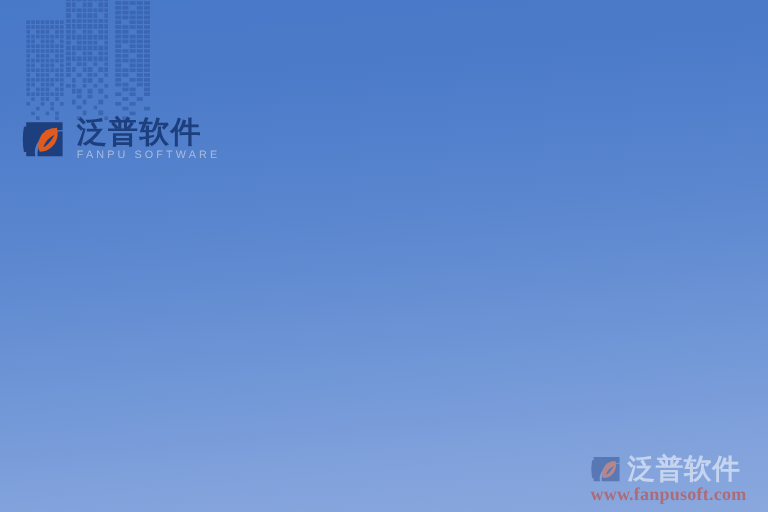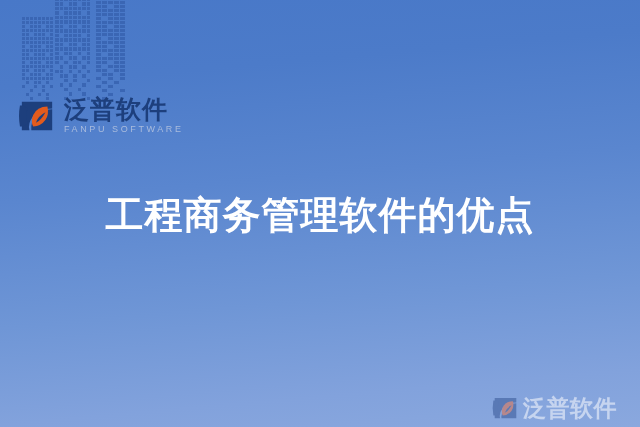--- a/index.html
+++ b/index.html
@@ -650,28 +650,28 @@
       <path d="M2 8 Q0 19 2 30 Q7 31 10 27 Q7 19 10 11 Q7 7 2 8 Z" fill="#1d3f7d"></path>
       <path d="M31 9 Q20 9 16 18 Q13 25 16 30 Q24 30 29 23 Q33 17 31 9 Z" fill="#e25b1e"></path>
       <path d="M19 26 Q21 19 29 15 Q24 24 19 26 Z" fill="#1d3f7d"></path>
     </svg>
     <div id="brand-wordmark">
       <div id="brand-cn">泛普软件</div>
       <div id="brand-en">FANPU SOFTWARE</div>
     </div>
   </div>
 
-  <div id="headline">工程商务管理软件的优点</div>
 
   <div id="watermark">
     <div id="wm-row">
       <svg id="wm-mark" viewBox="0 0 40 38">
         <path d="M4 4 L36 4 L36 11 Q22 11 16 19 Q10 27 12 34 L4 34 Z" fill="#3f5f9e"></path>
         <path d="M36 12 L36 34 L14 34 Q13 26 19 19 Q25 12 36 12 Z" fill="#3f5f9e"></path>
         <path d="M2 8 Q0 19 2 30 Q7 31 10 27 Q7 19 10 11 Q7 7 2 8 Z" fill="#3f5f9e"></path>
         <path d="M31 9 Q20 9 16 18 Q13 25 16 30 Q24 30 29 23 Q33 17 31 9 Z" fill="#d4765c"></path>
         <path d="M19 26 Q21 19 29 15 Q24 24 19 26 Z" fill="#3f5f9e"></path>
       </svg>
       <div id="wm-cn">泛普软件</div>
     </div>
+    <div id="wm-url">www.fanpusoft.com</div>
   </div>
 
 </div>
 
 </body></html>

